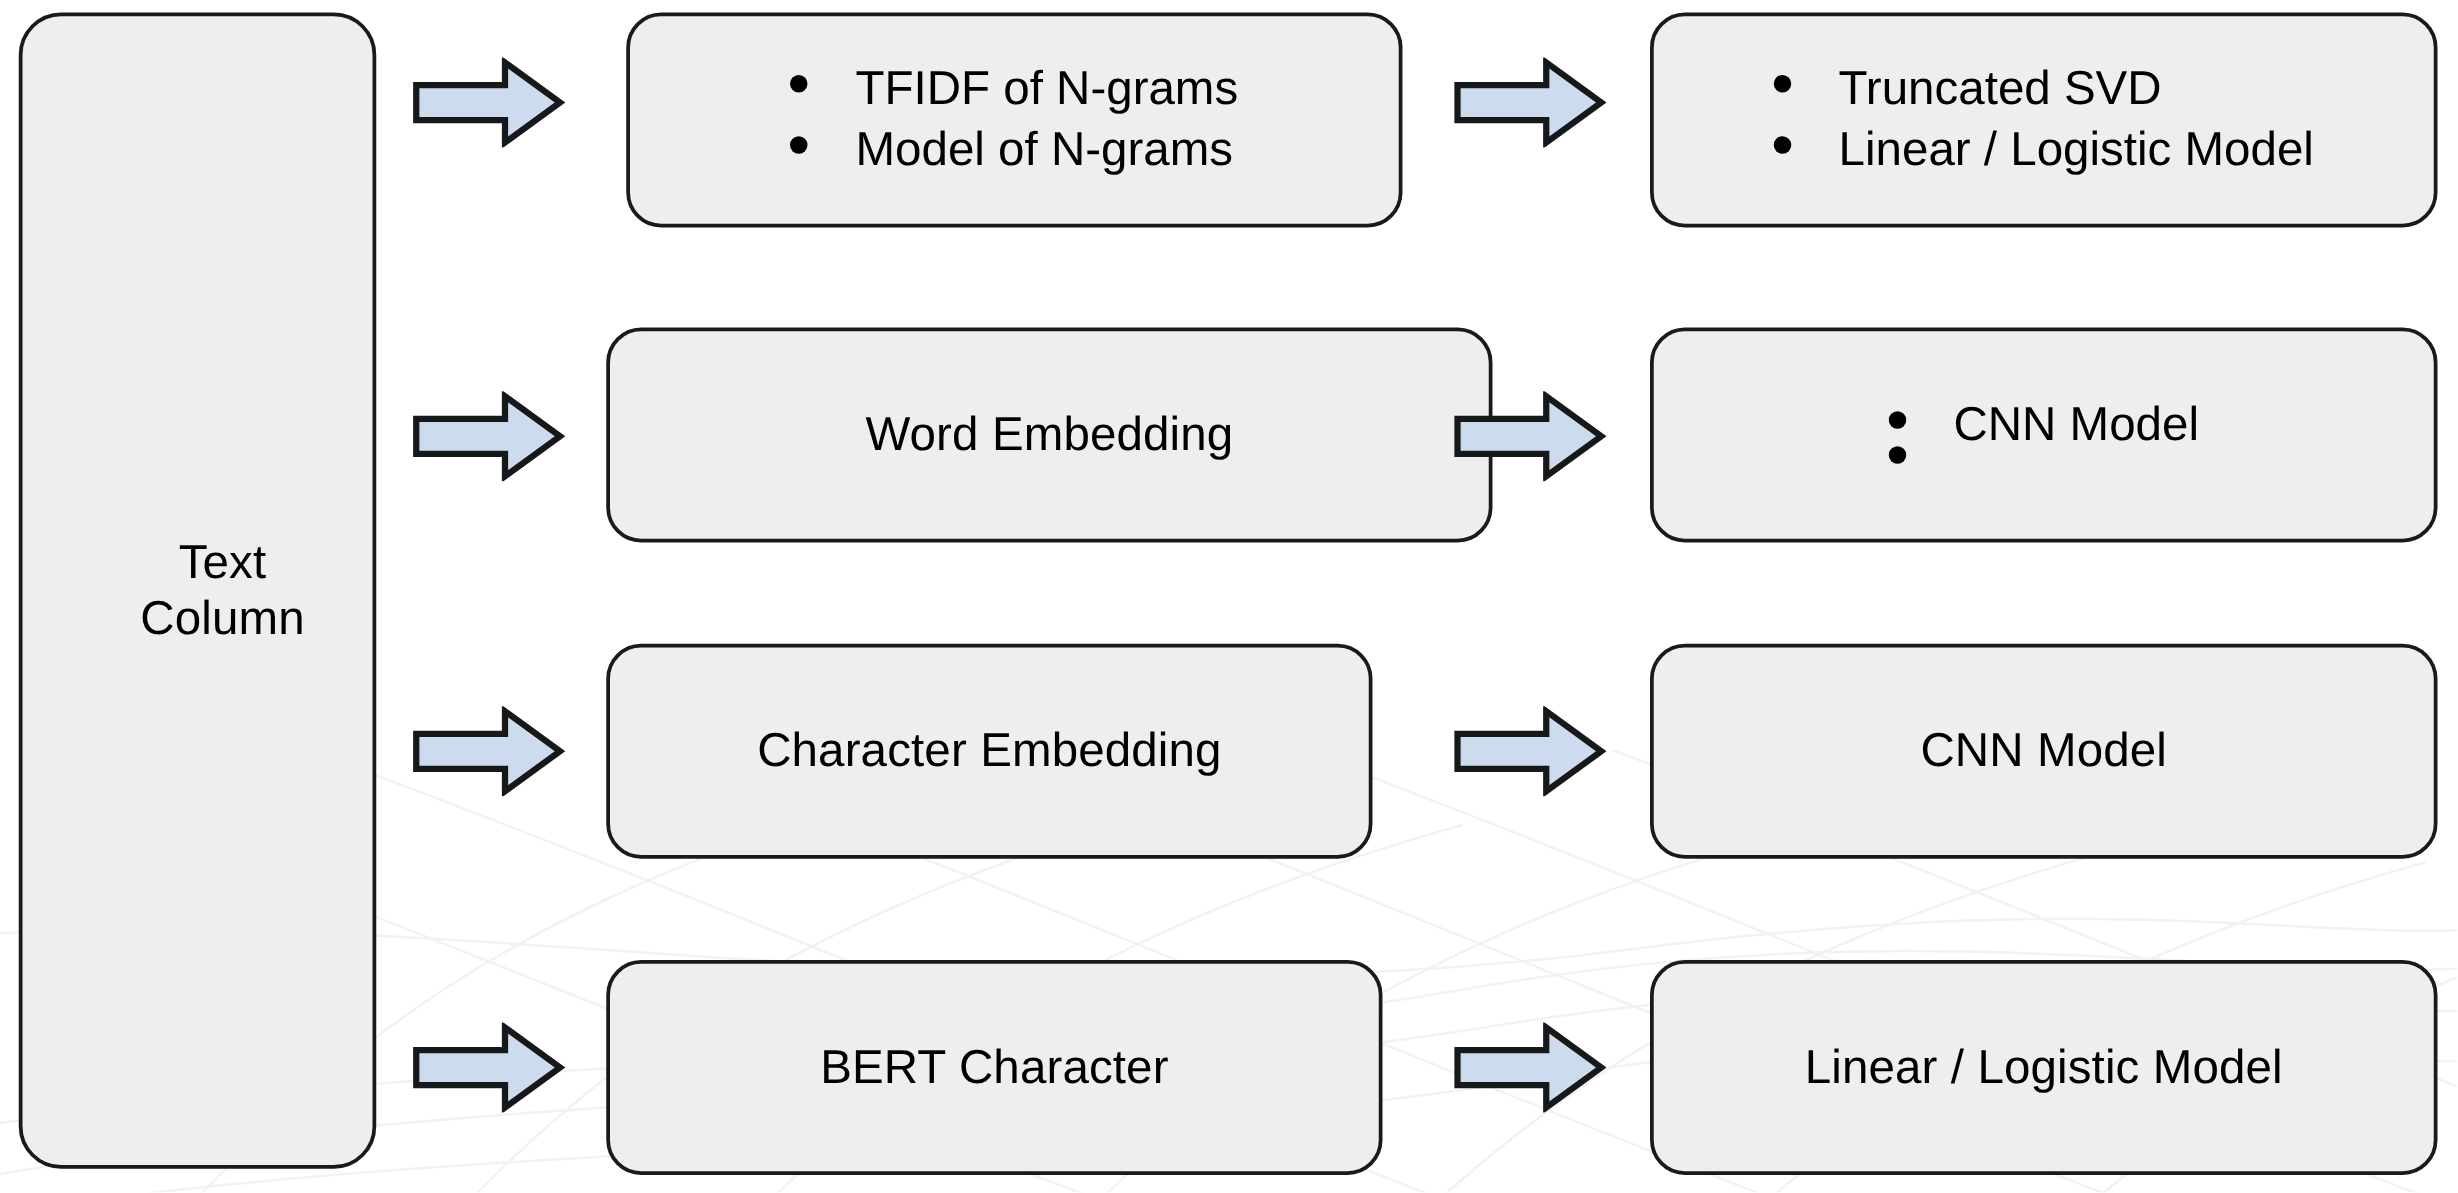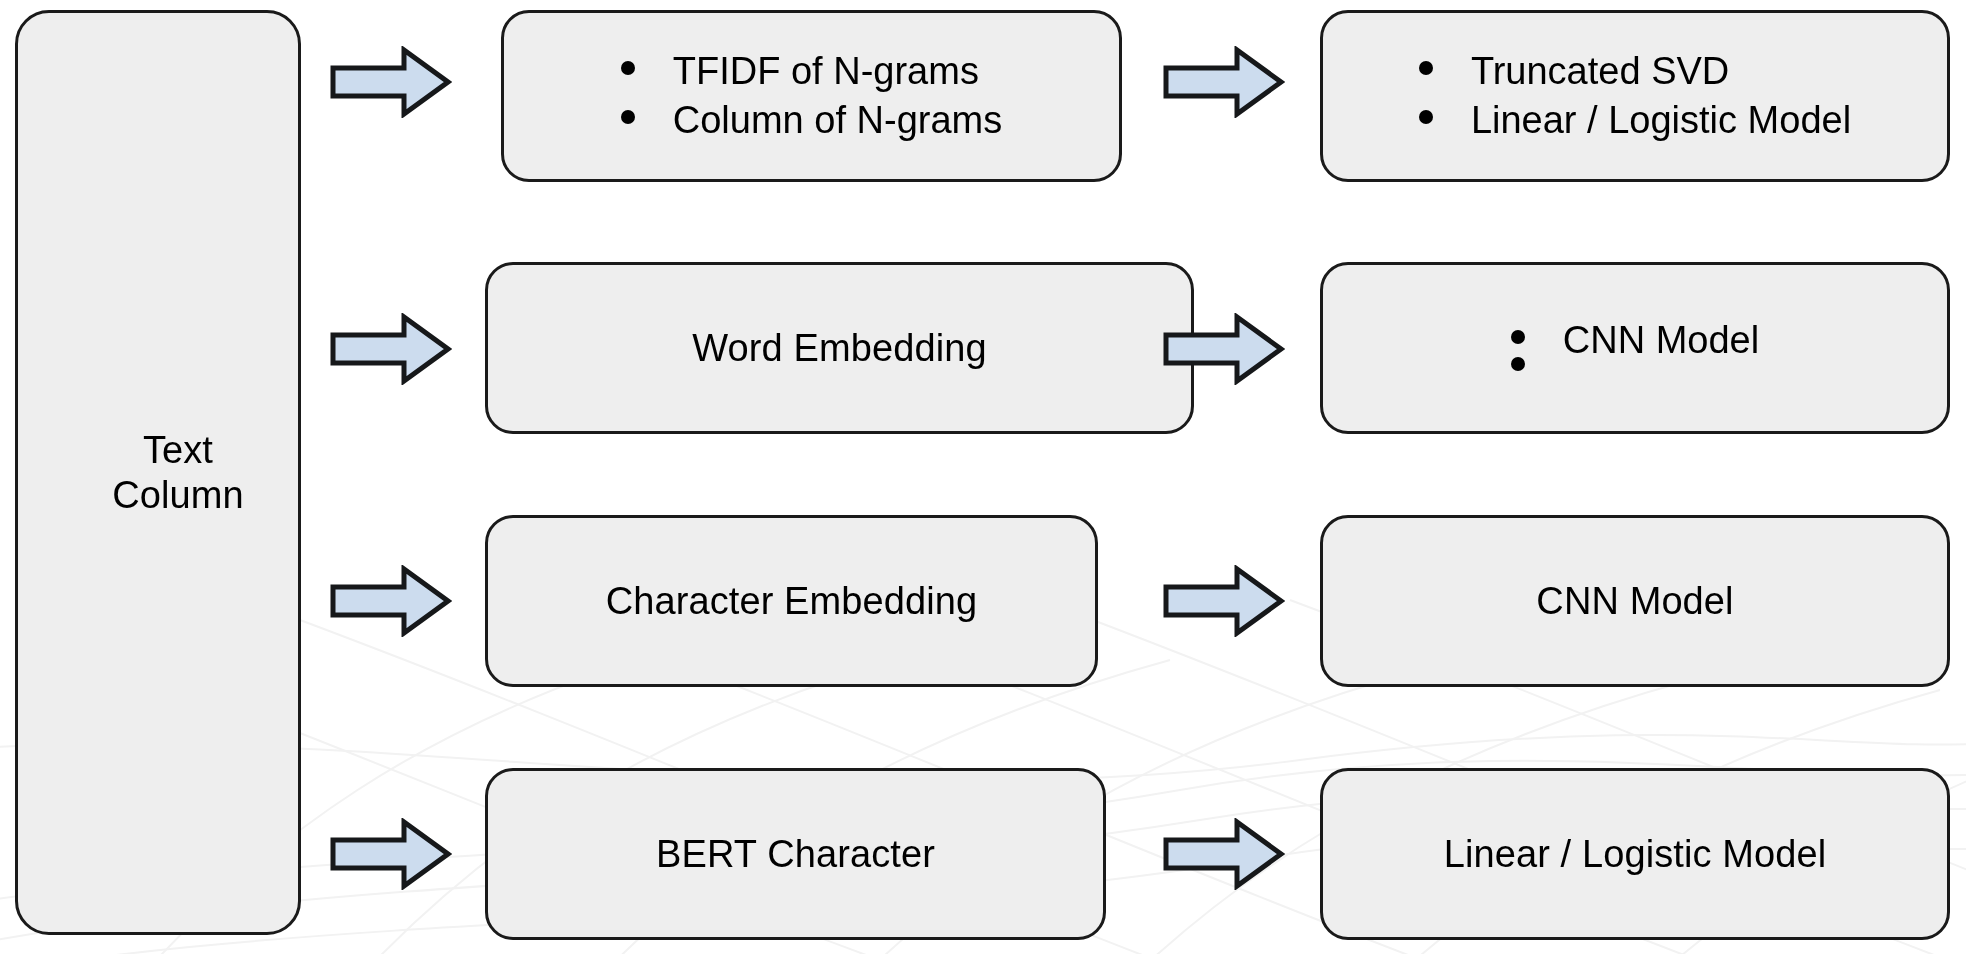--- a/index.html
+++ b/index.html
@@ -120,21 +120,21 @@
   </div>
 
   <div class="node col-mid" style="left:485px; top:10px; width:621px; height:172px;margin-left:16px;">
     <ul class="bullet-list">
       <li class="bullet-item">
         <span class="bullet-dot"></span>
         <span>TFIDF of N-grams</span>
       </li>
       <li class="bullet-item">
         <span class="bullet-dot"></span>
-        <span>Column of N-grams</span>
+        <span>Model of N-grams</span>
       </li>
     </ul>
   </div>
 
   <div class="arrow" style="left:1163px; top:46px;">
     <svg width="122" height="72" viewBox="0 0 122 72">
       <path d="M 3 22 L 74 22 L 74 4 L 118 36 L 74 68 L 74 50 L 3 50 Z" fill="#ccdcee" stroke="#16181a" stroke-width="5" stroke-linejoin="miter"></path>
     </svg>
   </div>
 

